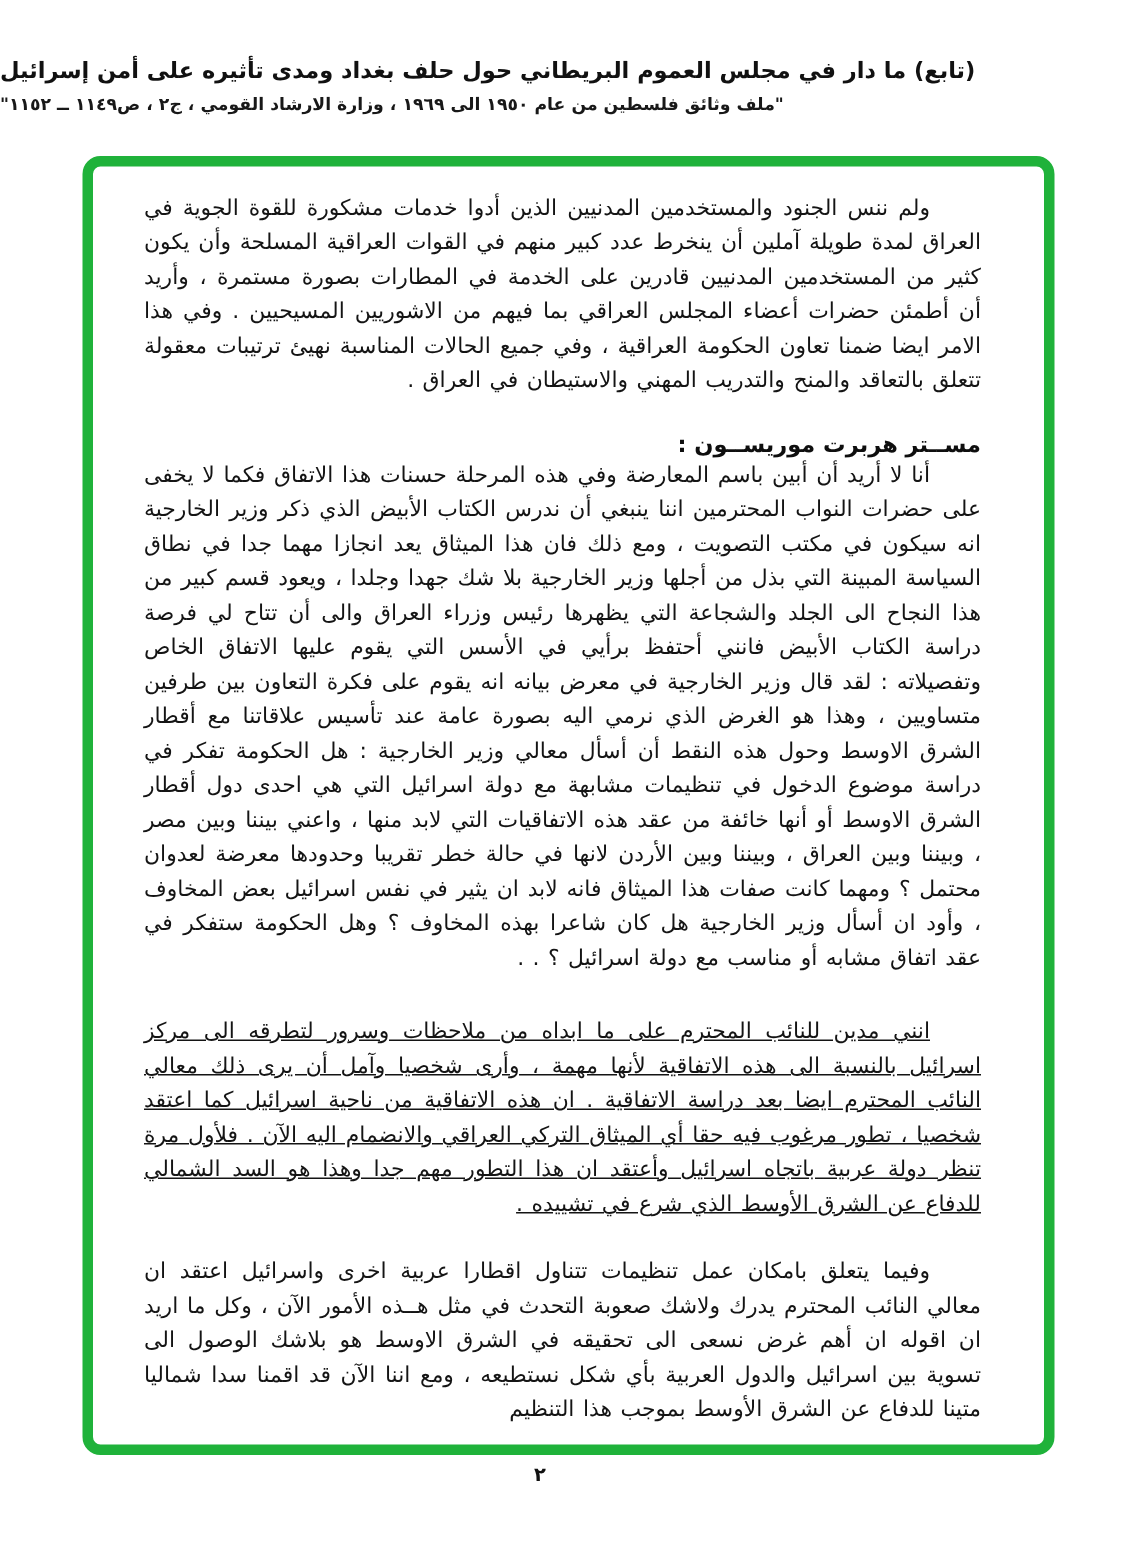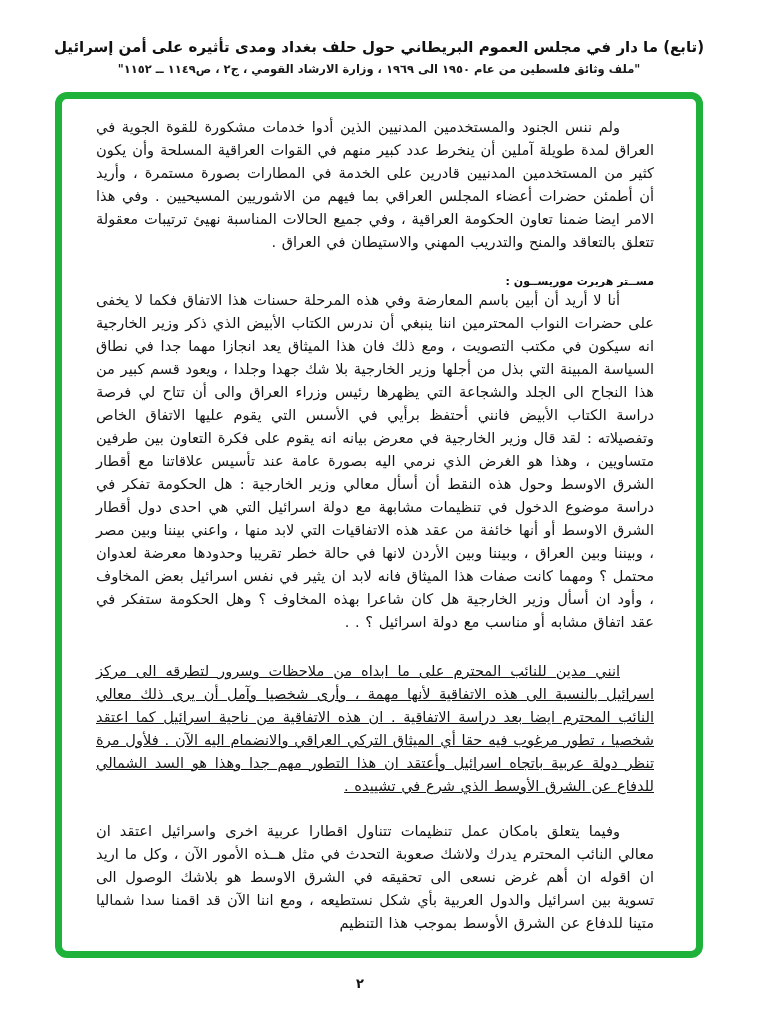--- a/index.html
+++ b/index.html
@@ -14,42 +14,42 @@
     overflow: hidden;
     font-family: "DejaVu Sans", sans-serif;
     color: #1a1a1a;
   }
   
   .doc-header {
     position: absolute;
     top: 36px;
     left: 0;
     width: 758px;
-    text-align: center;
+    text-align: left;
     direction: rtl;
   }
   .doc-title {
     font-size: 15px;
     font-weight: bold;
     letter-spacing: 0px;
     color: #111;
     line-height: 22px;
   }
   .doc-subtitle {
     font-size: 11.5px;
     font-weight: bold;
     color: #181818;
     line-height: 18px;
     margin-top: 2px;
   }
   
   .scan-frame {
     position: absolute;
     left: 55px;
-    top: 92px;
+    top: 104px;
     width: 648px;
     height: 866px;
     box-sizing: border-box;
     border: 7px solid #1fb23a;
     border-radius: 12px;
     background: #ffffff;
     overflow: hidden;
   }
   .scan-inner {
     direction: rtl;
@@ -59,21 +59,21 @@
     font-size: 14.6px;
     line-height: 23px;
     text-align: justify;
     text-indent: 34px;
     margin: 0;
     color: #141414;
     word-spacing: 1px;
   }
   .par-1 { margin-top: 4px; }
   .speaker-heading {
-    font-size: 11px;
+    font-size: 15px;
     font-weight: bold;
     text-align: right;
     color: #0e0e0e;
     margin: 0;
   }
   .speaker-1 { margin-top: 22px; }
   .par-2 { }
   .speaker-2 { margin-top: 32px; }
   .par-3 { margin-top: 26px; text-decoration: underline; }
   .par-4 { margin-top: 22px; }

